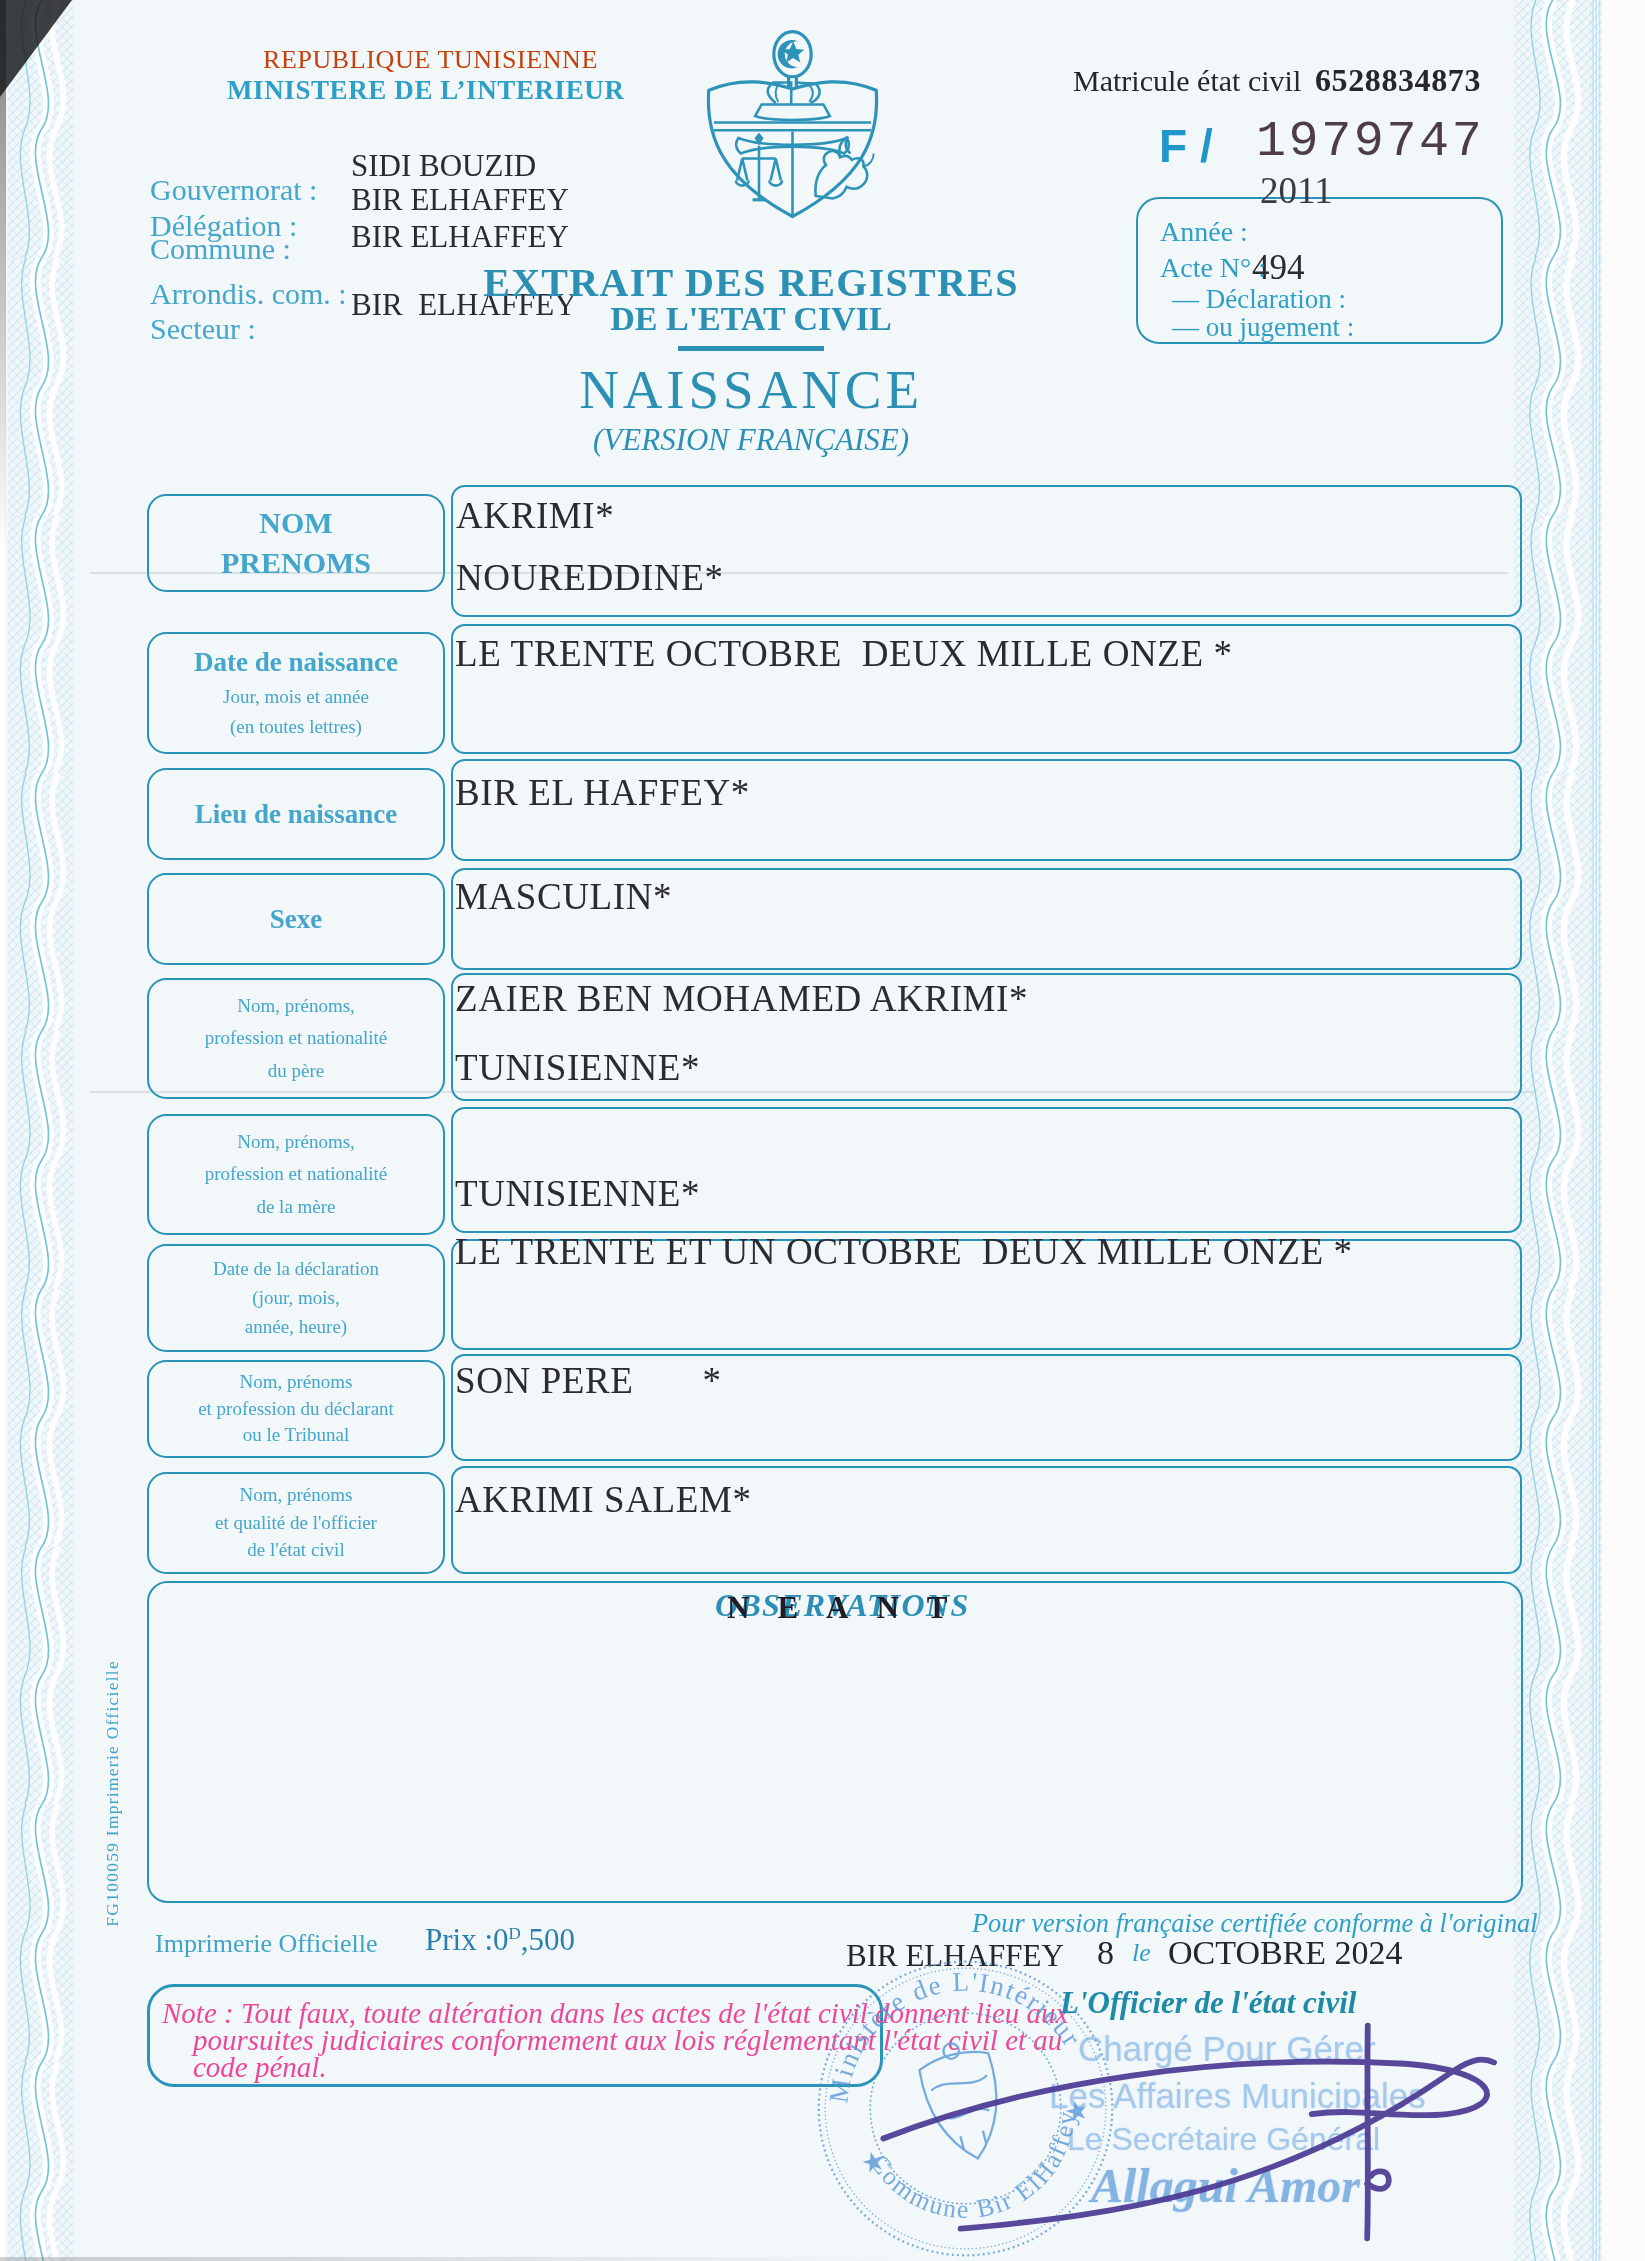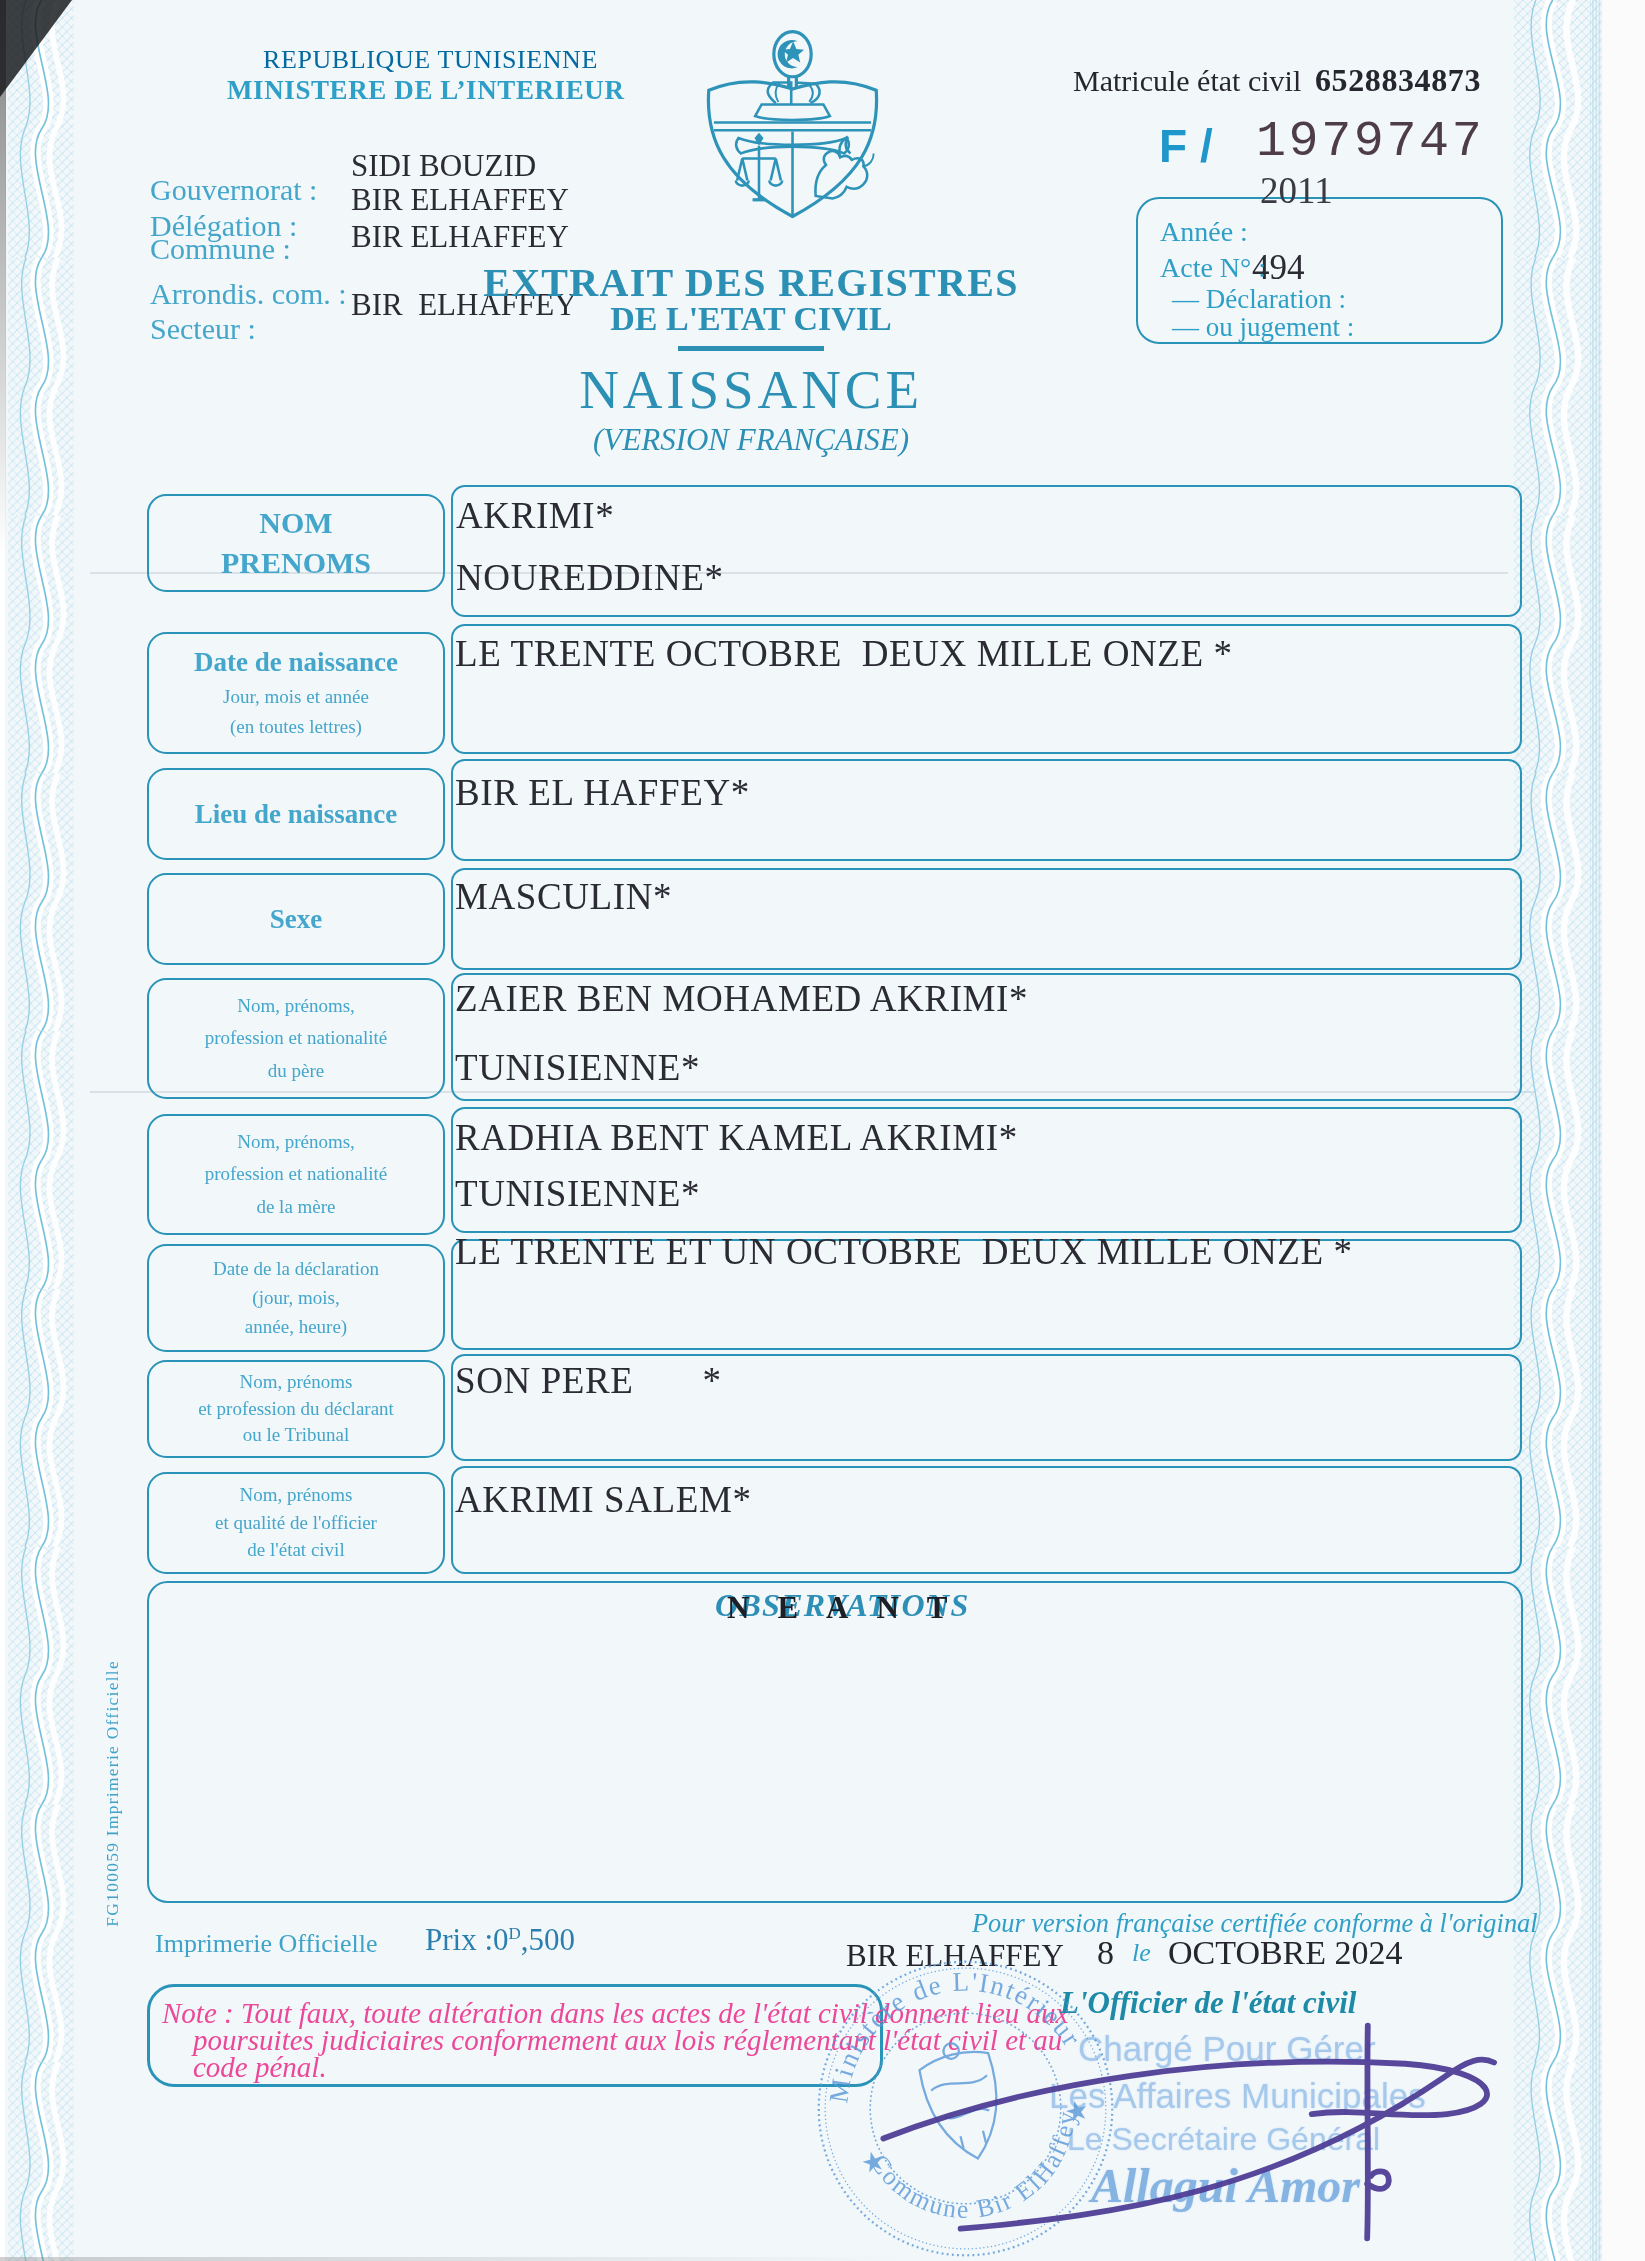--- a/index.html
+++ b/index.html
@@ -70,21 +70,21 @@
     <rect width="138" height="3508" fill="url(#gwR)"></rect>
     <rect x="118" width="20" height="3508" fill="url(#vl)"></rect>
   </svg>
 
   <div class="rmargin"></div>
   <div class="corner-dark"></div>
   <div class="left-edge-dark"></div>
   <div class="crease" style="left:90px;top:572px;width:1418px;"></div>
   <div class="crease" style="left:90px;top:1091px;width:1444px;"></div>
 
-  <div class="abs" style="left:263px;top:45px;font-size:26px;color:#0369a1;letter-spacing:0.6px;">REPUBLIQUE TUNISIENNE</div>
+  <div class="abs" style="left:263px;top:45px;font-size:26px;color:#c2410c;letter-spacing:0.6px;">REPUBLIQUE TUNISIENNE</div>
   <div class="abs" style="left:227px;top:75px;font-size:27px;font-weight:bold;color:#2e9fc7;letter-spacing:0.6px;">MINISTERE DE L’INTERIEUR</div>
 
   <div class="adm-label" style="left:150px;top:173px;">Gouvernorat :</div>
   <div class="adm-label" style="left:150px;top:209px;">Délégation :</div>
   <div class="adm-label" style="left:150px;top:232px;">Commune :</div>
   <div class="adm-label" style="left:150px;top:277px;">Arrondis. com. :</div>
   <div class="adm-label" style="left:150px;top:312px;">Secteur :</div>
   <div class="adm-val" style="left:351px;top:148px;">SIDI BOUZID</div>
   <div class="adm-val" style="left:351px;top:182px;">BIR ELHAFFEY</div>
   <div class="adm-val" style="left:351px;top:219px;">BIR ELHAFFEY</div>
@@ -174,21 +174,20 @@
   <div class="vbox" style="left:451px;top:973px;width:1071px;height:128px;"></div>
   <span class="val" style="left:455px;top:977px;">ZAIER BEN MOHAMED AKRIMI*</span>
   <span class="val" style="left:455px;top:1046px;">TUNISIENNE*</span>
 
   <div class="lbox" style="left:147px;top:1114px;width:298px;height:121px;">
     <span class="ll">Nom, prénoms,</span>
     <span class="ll">profession et nationalité</span>
     <span class="ll">de la mère</span>
   </div>
   <div class="vbox" style="left:451px;top:1107px;width:1071px;height:126px;"></div>
-  <span class="val" style="left:455px;top:1116px;">RADHIA BENT KAMEL AKRIMI*</span>
   <span class="val" style="left:455px;top:1172px;">TUNISIENNE*</span>
 
   <div class="lbox" style="left:147px;top:1244px;width:298px;height:108px;">
     <span class="ll">Date de la déclaration</span>
     <span class="ll">(jour, mois,</span>
     <span class="ll">année, heure)</span>
   </div>
   <div class="vbox" style="left:451px;top:1239px;width:1071px;height:111px;"></div>
   <span class="val" style="left:455px;top:1230px;z-index:3;">LE TRENTE ET UN OCTOBRE  DEUX MILLE ONZE *</span>
 

